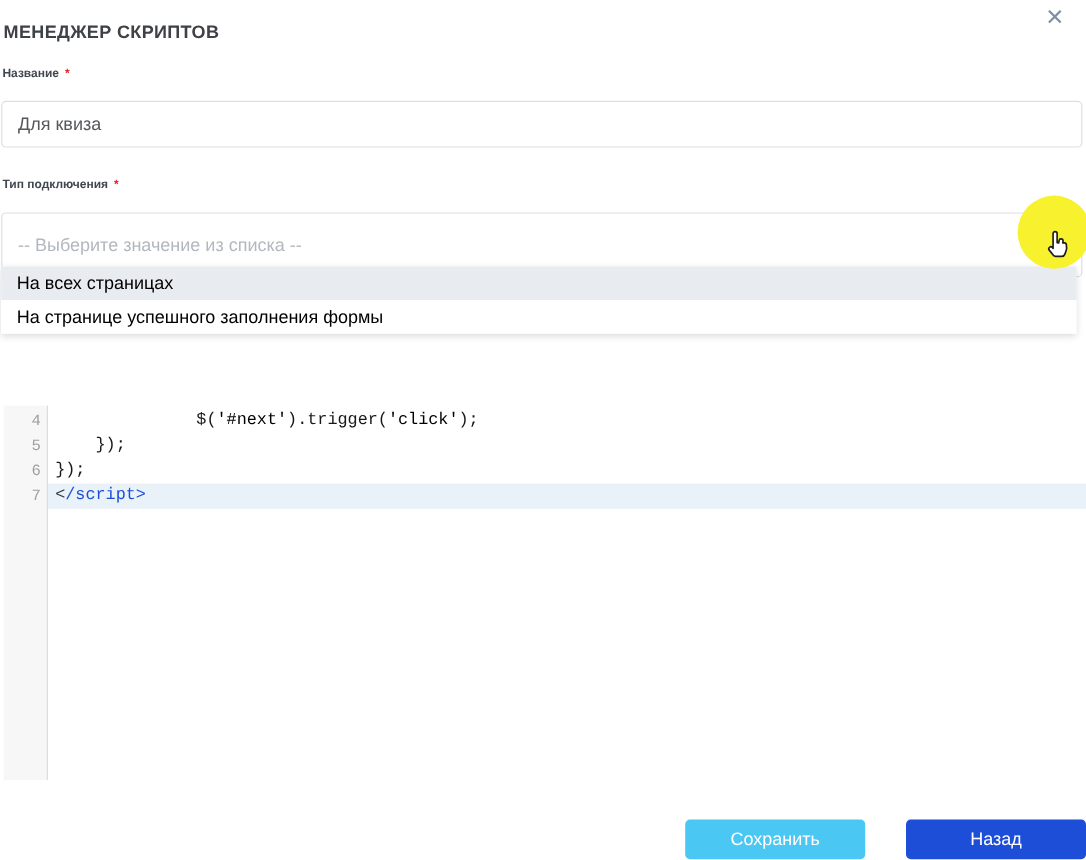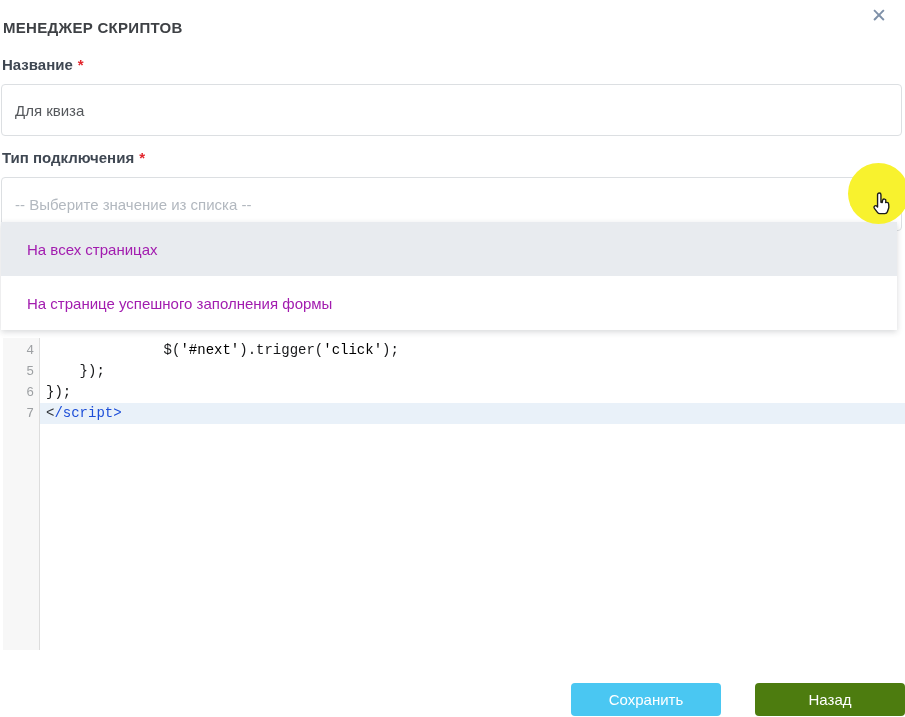--- a/index.html
+++ b/index.html
@@ -14,47 +14,47 @@
     font-size:15px; font-weight:bold; color:#3e4145; letter-spacing:.3px;
   }
   .close-btn {
     position:absolute; left:866px; top:2px; width:26px; height:26px;
     display:flex; align-items:center; justify-content:center;
     font-size:19px; color:#7e90a8; cursor:pointer; user-select:none;
   }
 
   
   .field-label {
-    position:absolute; font-size:15px; font-weight:bold; color:#3f4752;
+    position:absolute; font-size:10px; font-weight:bold; color:#3f4752;
   }
   .label-name { left:2px; top:56px; }
   .label-type { left:2px; top:149px; }
   .req { color:#e2262d; margin-left:5px; font-weight:bold; }
 
   .text-input {
-    position:absolute; left:1px; top:84px; width:901px; height:52px;
+    position:absolute; left:1px; top:84px; width:901px; height:39px;
     box-sizing:border-box; border:1px solid #dcdfe2; border-radius:4px;
     padding:0 13px; font-size:15px; color:#55585c; background:#fff; outline:none;
     font-family:"Liberation Sans", sans-serif;
   }
 
   .select-box {
     position:absolute; left:1px; top:177px; width:901px; height:54px;
     box-sizing:border-box; border:1px solid #dcdfe2; border-radius:4px;
     background:#fff; display:flex; align-items:center; padding:0 13px;
     font-size:15px; color:#b2b8bf; cursor:pointer;
   }
 
   .dropdown-panel {
     position:absolute; left:1px; top:222px; width:896px; background:#fff;
     box-shadow:0 2px 6px rgba(40,45,55,.18); z-index:5;
   }
   .option {
-    height:54px; display:flex; align-items:center; padding:0 26px;
-    font-size:15px; color:#a21caf; cursor:pointer; background:#fff;
+    height:28px; display:flex; align-items:center; padding:0 13px;
+    font-size:15px; color:#000000; cursor:pointer; background:#fff;
   }
   .option.highlighted { background:#e8ebef; }
 
   
   .editor {
     position:absolute; left:3px; top:338px; width:902px; height:312px;
     font-family:"Liberation Mono", monospace; font-size:14px; z-index:1;
     background:#fff;
   }
   .editor-gutter {
@@ -83,21 +83,21 @@
   }
   .cursor-icon { position:absolute; left:868px; top:189px; width:30px; height:30px; z-index:10; }
 
   
   .btn {
     position:absolute; top:683px; width:150px; height:33px; border:none;
     border-radius:4px; color:#ffffff; font-size:15px; cursor:pointer;
     font-family:"Liberation Sans", sans-serif;
   }
   .btn-save { left:571px; background:#4ac7f2; }
-  .btn-back { left:755px; background:#4d7c0f; }
+  .btn-back { left:755px; background:#1d4ed8; }
 </style>
 </head>
 <body>
 
 <div class="modal-title">МЕНЕДЖЕР СКРИПТОВ</div>
 <div class="close-btn">✕</div>
 
 <div class="field-label label-name">
   <span>Название</span><span class="req">*</span>
 </div>

